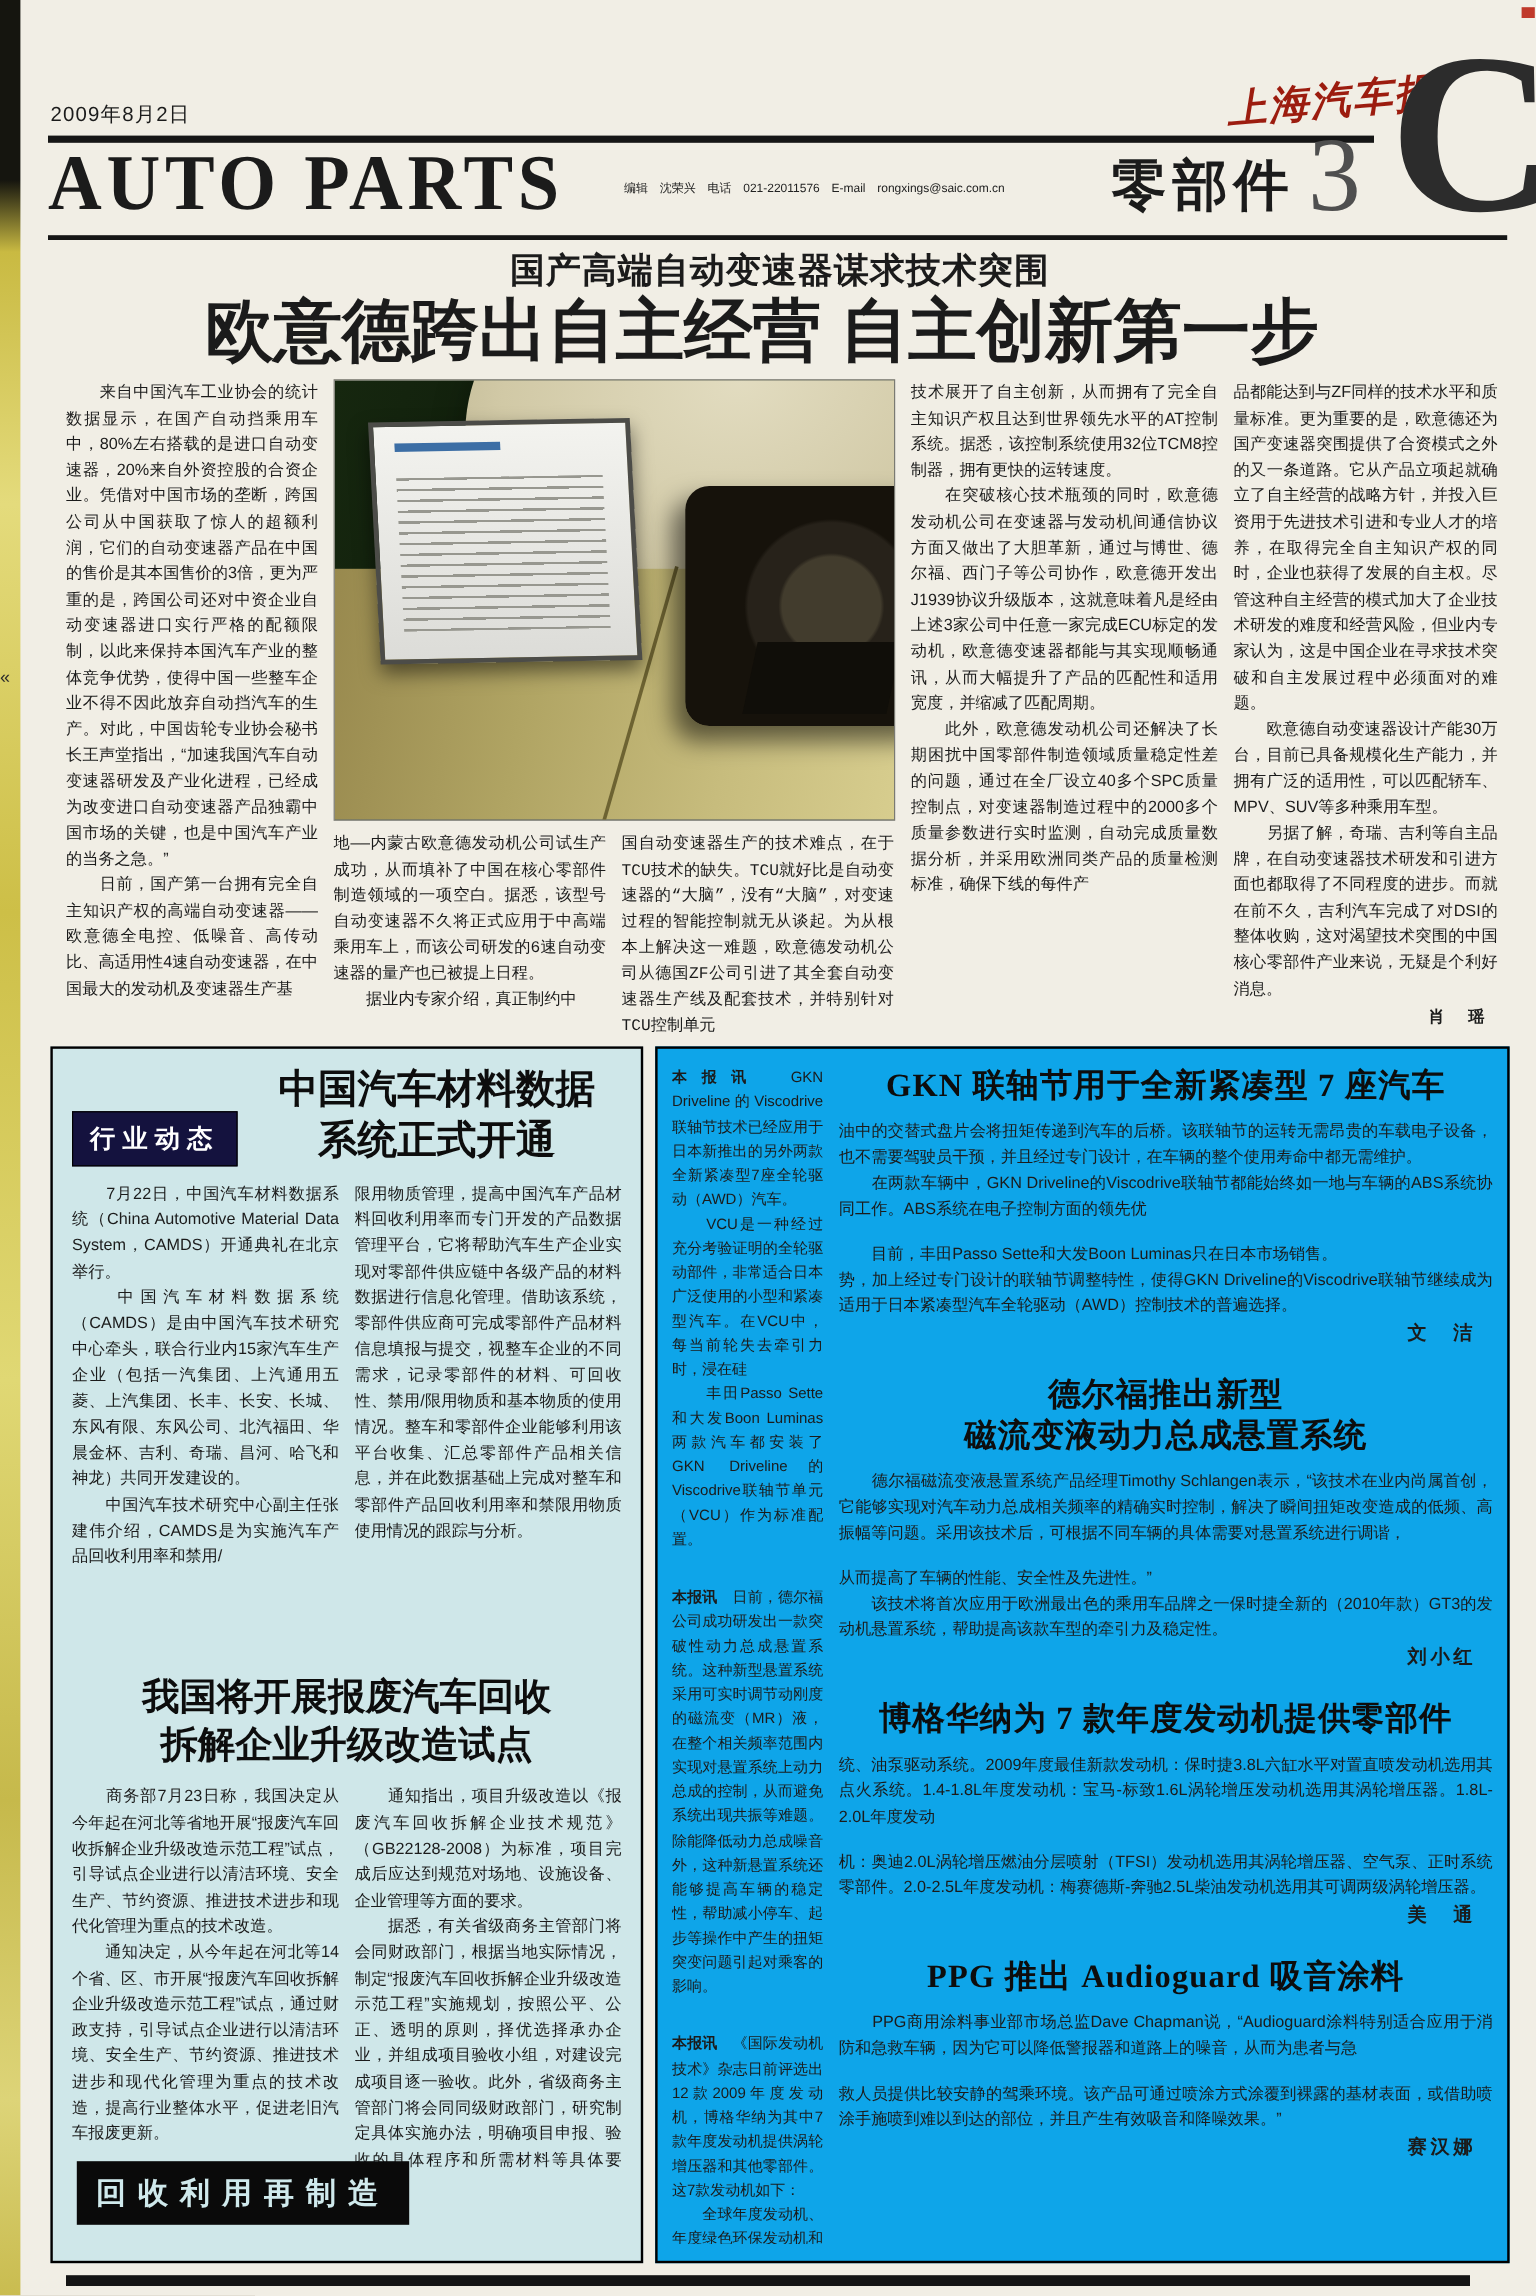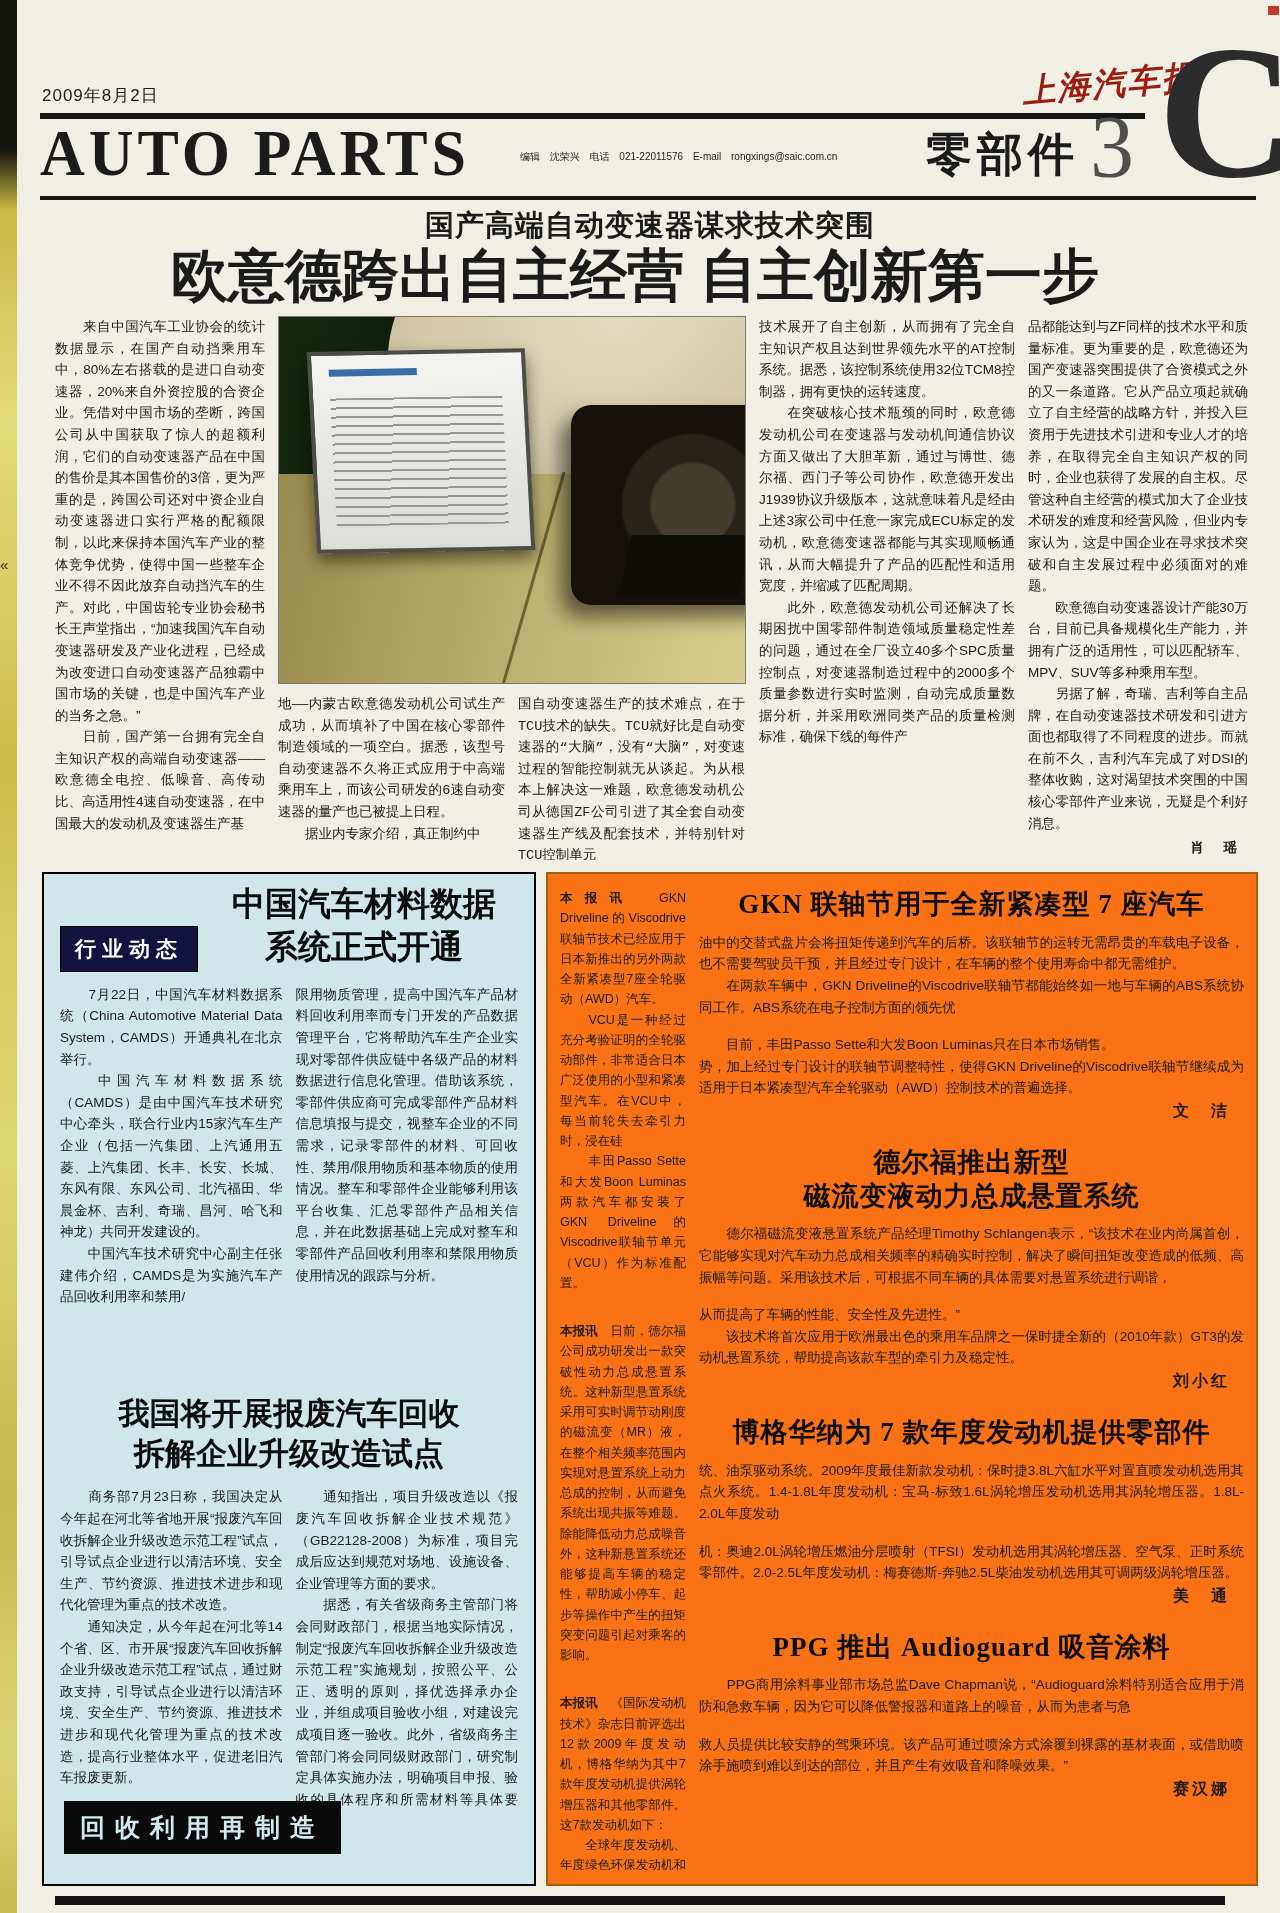--- a/index.html
+++ b/index.html
@@ -60,32 +60,32 @@
     background:radial-gradient(circle at 58% 50%,#423c2d 0 26%,#27221a 28% 44%,#16120b 46% 100%);
     box-shadow:-10px 12px 20px rgba(0,0,0,.55);}
   .ph-gear2{position:absolute;right:0;bottom:24%;width:120px;height:60px;background:#100e09;
     transform:skewX(-12deg);}
   
   .bottom{position:absolute;left:42px;top:872px;width:1216px;height:1014px;display:flex;gap:10px;}
   .bluebox{width:458px;background:#cfe7e9;border:2px solid #000;padding:12px 16px;position:relative;}
   .tagrow{display:flex;gap:12px;align-items:flex-end;}
   .tag{background:#14123e;color:#ffffff;font-size:21px;font-weight:bold;letter-spacing:6px;
     padding:8px 14px;margin-top:16px;border:1px solid #000;white-space:nowrap;}
-  .a1title{flex:1;text-align:center;font-family:Liberation Mono, monospace;font-weight:bold;
+  .a1title{flex:1;text-align:center;font-family:Liberation Sans, sans-serif;font-weight:bold;
     font-size:33px;line-height:1.3;color:#0d0d0d;}
   .a2title{text-align:center;font-family:Liberation Serif, serif;font-weight:bold;
     font-size:31px;line-height:1.3;color:#0d0d0d;margin:18px 0 8px;}
   .boxbody{display:flex;gap:13px;margin-top:12px;}
   .bc{flex:1;font-size:13.5px;line-height:1.6;text-align:justify;overflow:hidden;}
   .bc p{margin:0;}
   .h392{height:392px;}
   .h336{height:336px;}
   .recycle{position:absolute;left:20px;bottom:30px;background:#0a0a0a;color:#cfe9ec;
     font-size:25px;font-weight:bold;letter-spacing:10px;padding:10px 16px;}
-  .whitebox{flex:1;background:#f97316;border:2px solid #a16207;padding:14px 12px;display:flex;gap:13px;}
+  .whitebox{flex:1;background:#0ea5e9;border:2px solid #000000;padding:14px 12px;display:flex;gap:13px;}
   .briefcol{width:126px;font-size:12.5px;line-height:1.62;text-align:justify;overflow:hidden;}
   .brief{margin-bottom:28px;}
   .brief p{margin:0;}
   .brief .leadword{font-weight:bold;}
   .newsmain{flex:1;display:flex;flex-direction:column;overflow:hidden;}
   .na{margin-top:0;}
   .na + .na{margin-top:24px;}
   .na h2{margin:0;text-align:center;font-family:"Liberation Serif",serif;font-size:27px;
     letter-spacing:1px;line-height:1.25;color:#0d0d0d;}
   .nacols{display:flex;gap:16px;margin-top:10px;flex-direction:column;}

